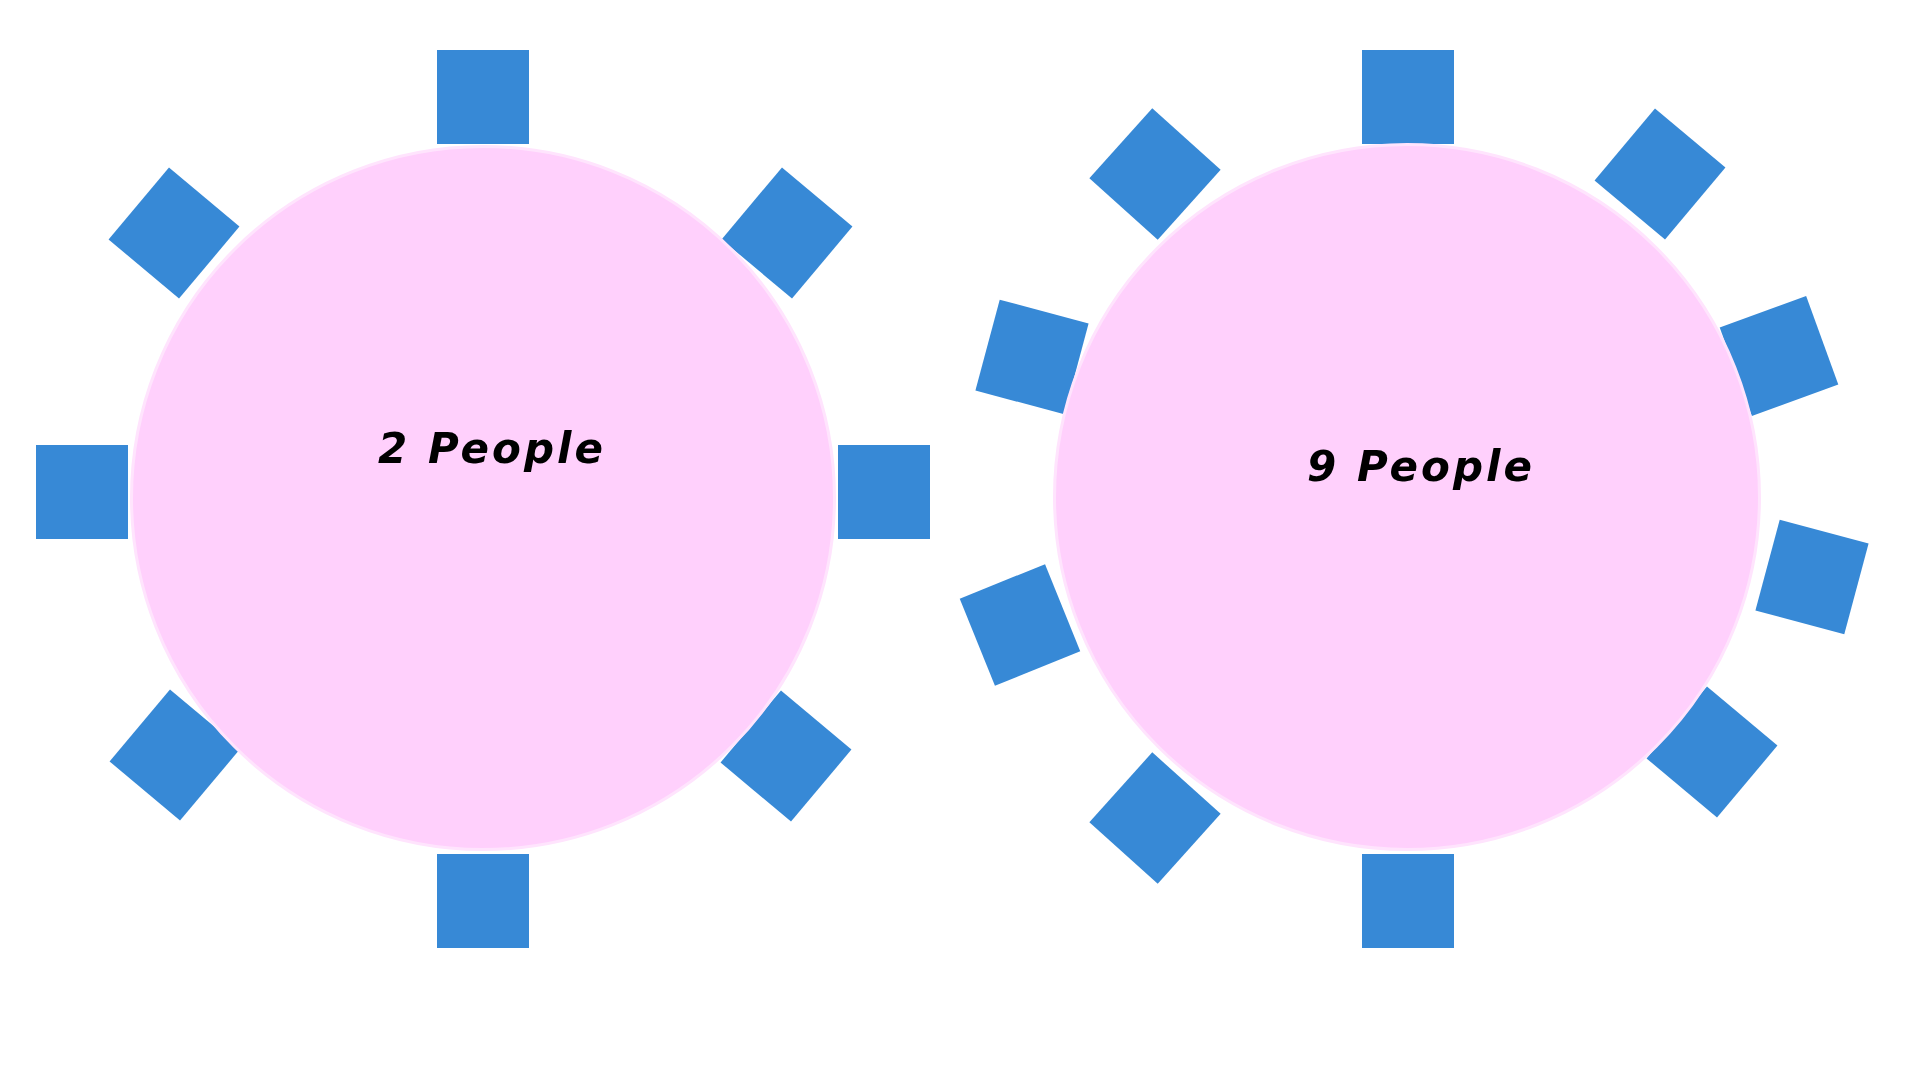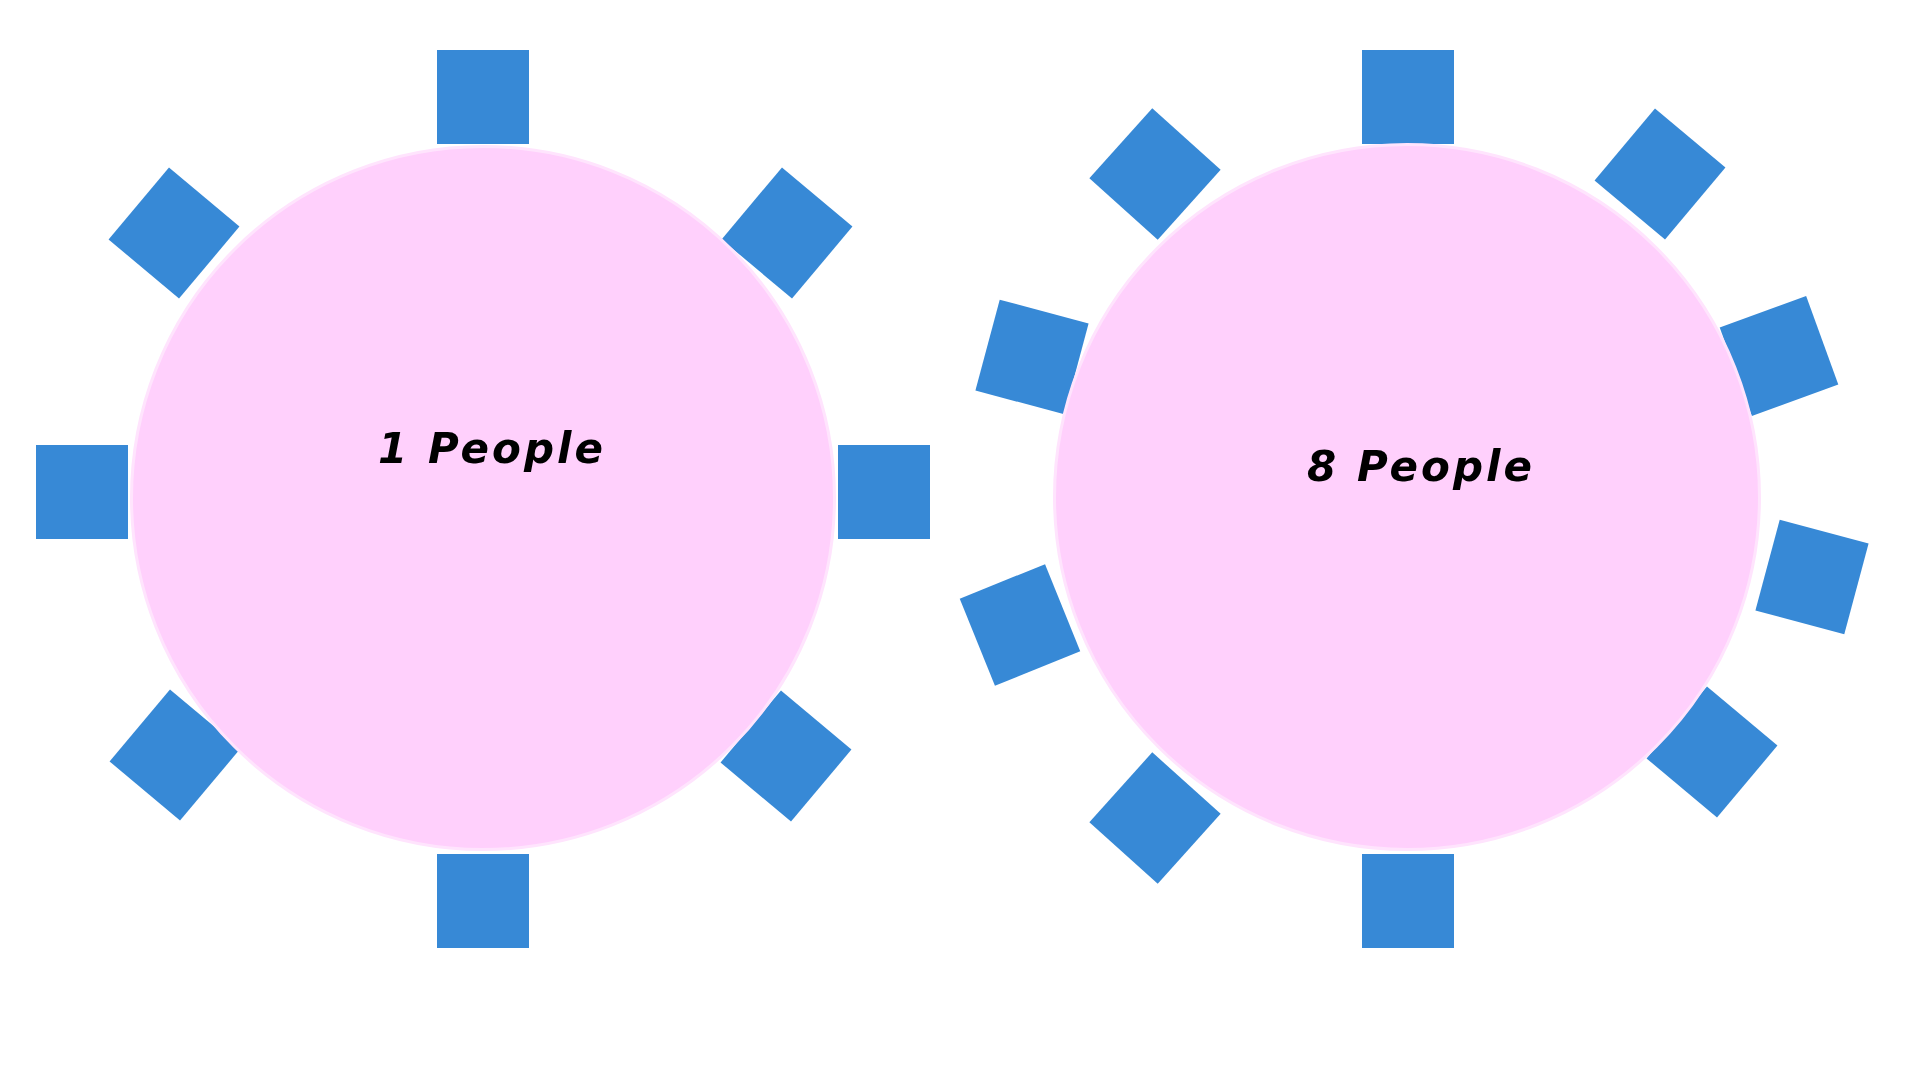--- a/index.html
+++ b/index.html
@@ -24,26 +24,26 @@
 <div id="canvas">
     <div class="chair" style="left: 437px; top: 50px; transform: rotate(0deg); background: rgb(55, 137, 214);"></div>
     <div class="chair" style="left: 741px; top: 186px; transform: rotate(40deg); background: rgb(55, 137, 214);"></div>
     <div class="chair" style="left: 838px; top: 445px; transform: rotate(0deg); background: rgb(55, 137, 214);"></div>
     <div class="chair" style="left: 740px; top: 709px; transform: rotate(40deg); background: rgb(55, 137, 214);"></div>
     <div class="chair" style="left: 437px; top: 854px; transform: rotate(0deg); background: rgb(55, 137, 214);"></div>
     <div class="chair" style="left: 129px; top: 708px; transform: rotate(40deg); background: rgb(55, 137, 214);"></div>
     <div class="chair" style="left: 36px; top: 445px; transform: rotate(0deg); background: rgb(55, 137, 214);"></div>
     <div class="chair" style="left: 128px; top: 186px; transform: rotate(40deg); background: rgb(55, 137, 214);"></div>
     <div class="table" style="left: 130px; top: 145px; width: 706px; height: 706px; background: rgb(255, 208, 252);"></div>
-    <div class="label" style="left: 492px; top: 448px;">1 People</div>
+    <div class="label" style="left: 492px; top: 448px;">2 People</div>
     <div class="chair" style="left: 1362px; top: 50px; transform: rotate(0deg); background: rgb(55, 137, 214);"></div>
     <div class="chair" style="left: 1614px; top: 127px; transform: rotate(40deg); background: rgb(55, 137, 214);"></div>
     <div class="chair" style="left: 1733px; top: 309px; transform: rotate(-20deg); background: rgb(55, 137, 214);"></div>
     <div class="chair" style="left: 1766px; top: 530px; transform: rotate(15deg); background: rgb(55, 137, 214);"></div>
     <div class="chair" style="left: 1666px; top: 705px; transform: rotate(40deg); background: rgb(55, 137, 214);"></div>
     <div class="chair" style="left: 1362px; top: 854px; transform: rotate(0deg); background: rgb(55, 137, 214);"></div>
     <div class="chair" style="left: 1109px; top: 771px; transform: rotate(42deg); background: rgb(55, 137, 214);"></div>
     <div class="chair" style="left: 974px; top: 578px; transform: rotate(-22deg); background: rgb(55, 137, 214);"></div>
     <div class="chair" style="left: 986px; top: 310px; transform: rotate(15deg); background: rgb(55, 137, 214);"></div>
     <div class="chair" style="left: 1109px; top: 127px; transform: rotate(42deg); background: rgb(55, 137, 214);"></div>
     <div class="table" style="left: 1053px; top: 143px; width: 708px; height: 708px; background: rgb(255, 208, 252);"></div>
-    <div class="label" style="left: 1421px; top: 466px;">8 People</div>
+    <div class="label" style="left: 1421px; top: 466px;">9 People</div>
   </div>
 
 </body></html>

